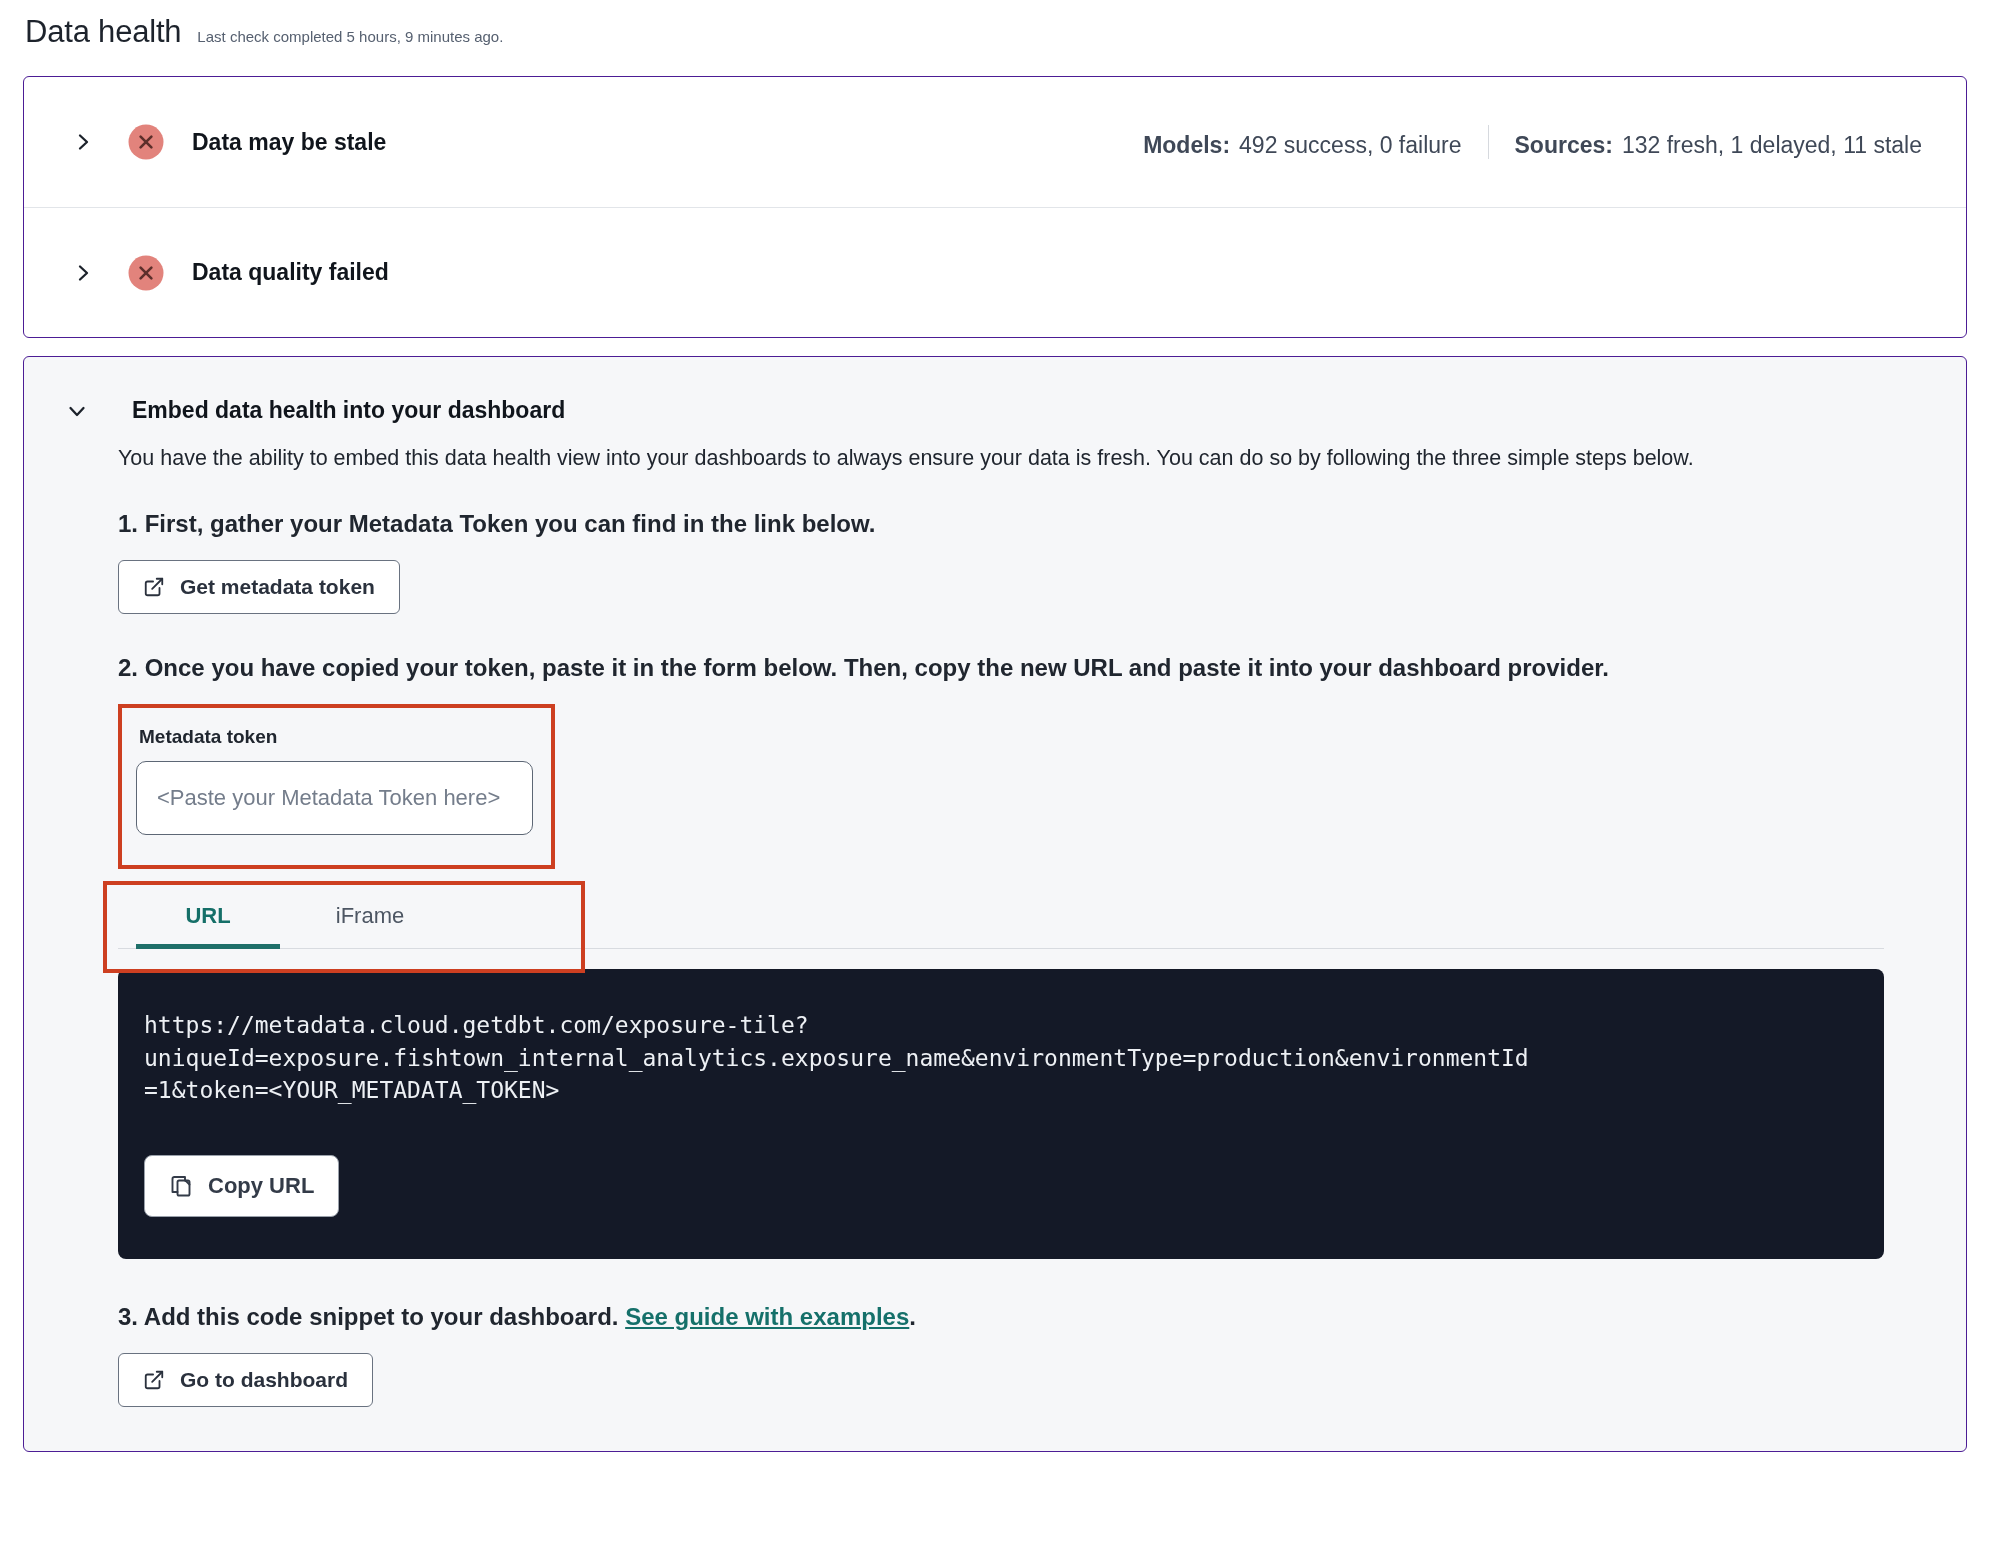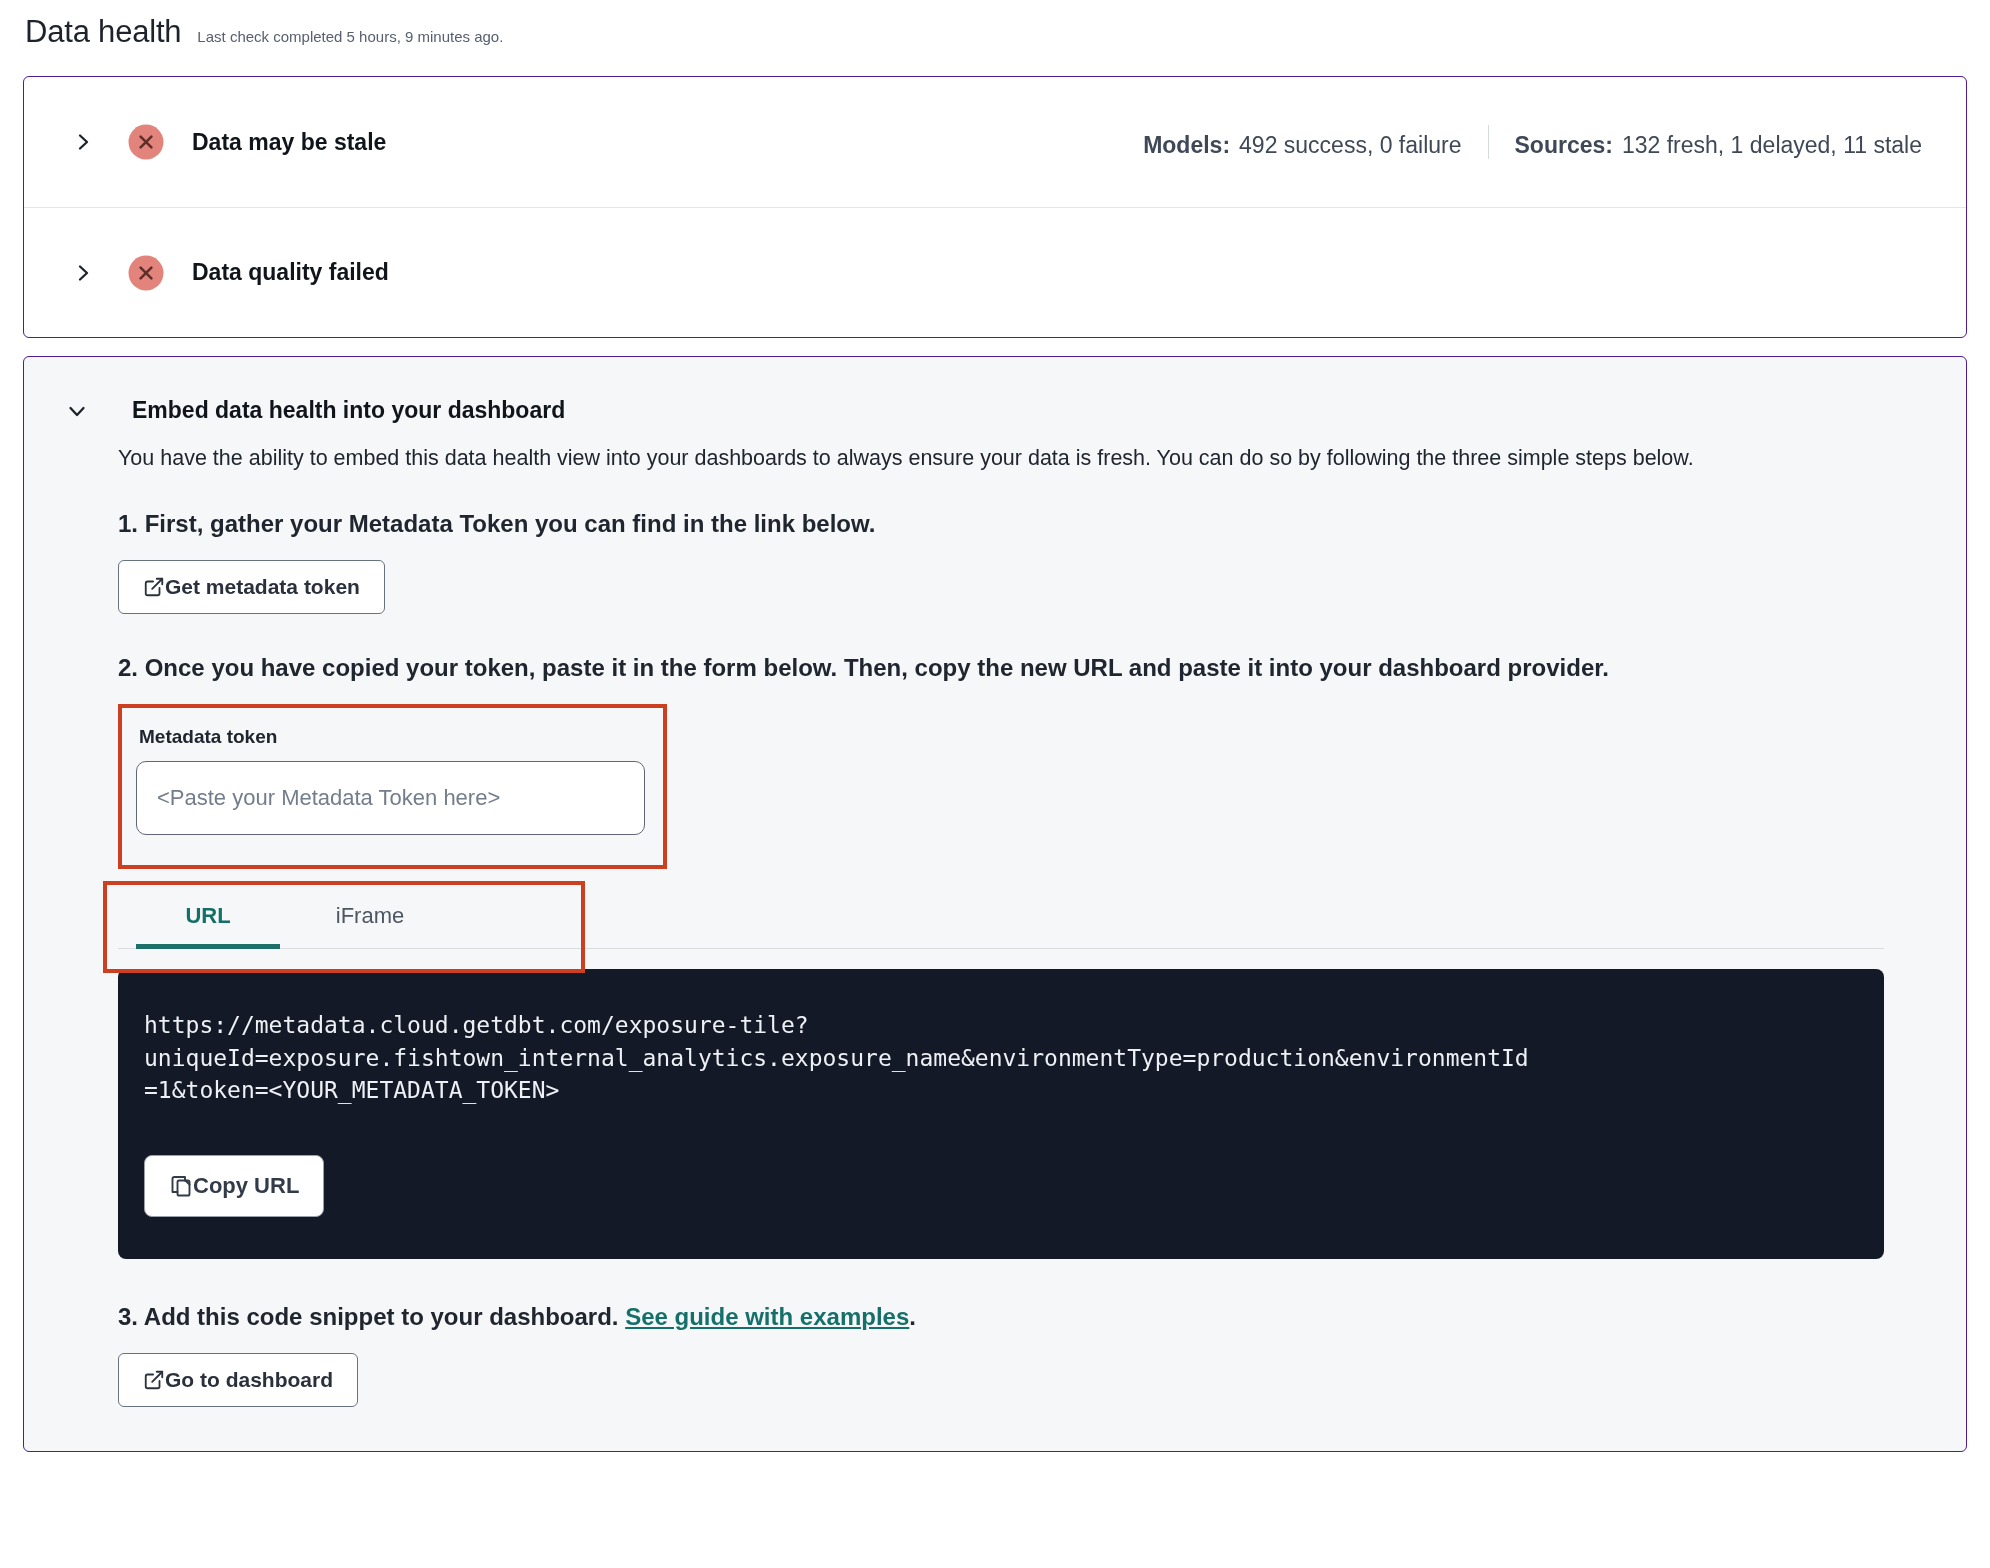--- a/index.html
+++ b/index.html
@@ -29,27 +29,27 @@
   .embed-card { margin-top:18px; background:#f6f7f9; padding:40px 82px 44px 42px; }
   .ehead { display:flex; align-items:center; gap:44px; }
   .ehead .etitle { font-size:23px; font-weight:700; color:#10151c; }
   .econtent { margin-left:52px; }
   .desc { margin-top:14px; font-size:21.5px; line-height:40px; color:#20262f; width:1700px; }
   .step { margin-top:32px; font-size:24px; color:#20262f;font-weight:bold; }
   .step.s2 { margin-top:40px; }
   .step.s3 { margin-top:44px; }
   .step a { color:#15706a; text-decoration:underline; cursor:pointer; }
 
-  .btn { display:inline-flex; align-items:center; background:#fff;
+  .btn { display:inline-flex; align-items:center; gap:15px; background:#fff;
     border:1px solid #697280; border-radius:6px; height:54px; padding:0 24px;
     font-family:inherit; font-size:21px; font-weight:700; color:#2a313d; cursor:pointer; margin-top:22px; }
   .btn svg { display:block; }
 
   
-  .redbox1 { margin-top:22px; width:549px; border:4px solid #cd3f21; padding:16px 18px 30px 14px; }
+  .redbox1 { margin-top:22px; width:437px; border:4px solid #cd3f21; padding:16px 18px 30px 14px; }
   .tok-label { display:block; font-size:19px; font-weight:700; color:#20262f; margin:2px 0 13px 3px; }
   .tok-input { width:100%; height:74px; border:1.5px solid #5d6775; border-radius:10px;
     background:#fff; padding:0 20px; font-family:inherit; font-size:22px; color:#3c4553; outline:none; }
   .tok-input::placeholder { color:#747d8b; }
 
   
   .tabs-wrap { position:relative; margin-top:28px; }
   .redbox2 { position:absolute; left:-15px; top:-16px; width:482px; height:92px;
     border:4px solid #cd3f21; pointer-events:none; }
   .tabs { display:flex; border-bottom:1px solid #d8dbe0; padding-left:18px; }

